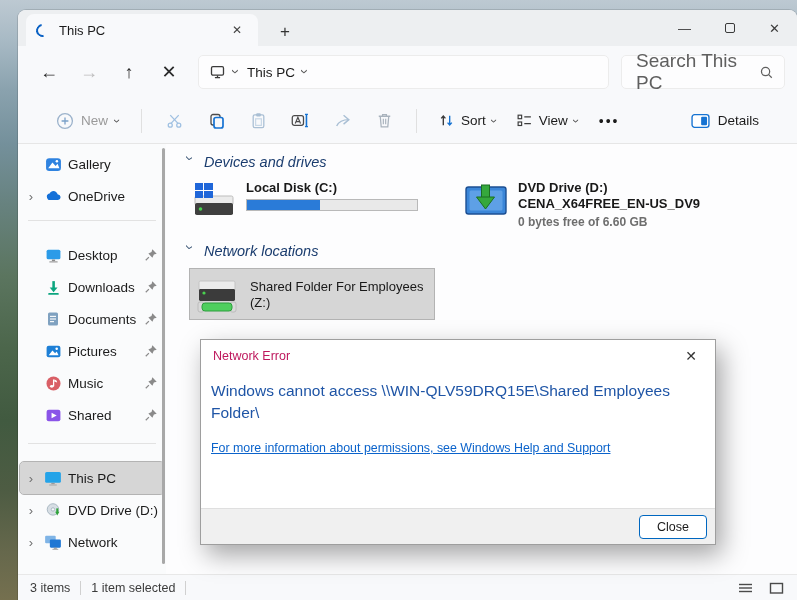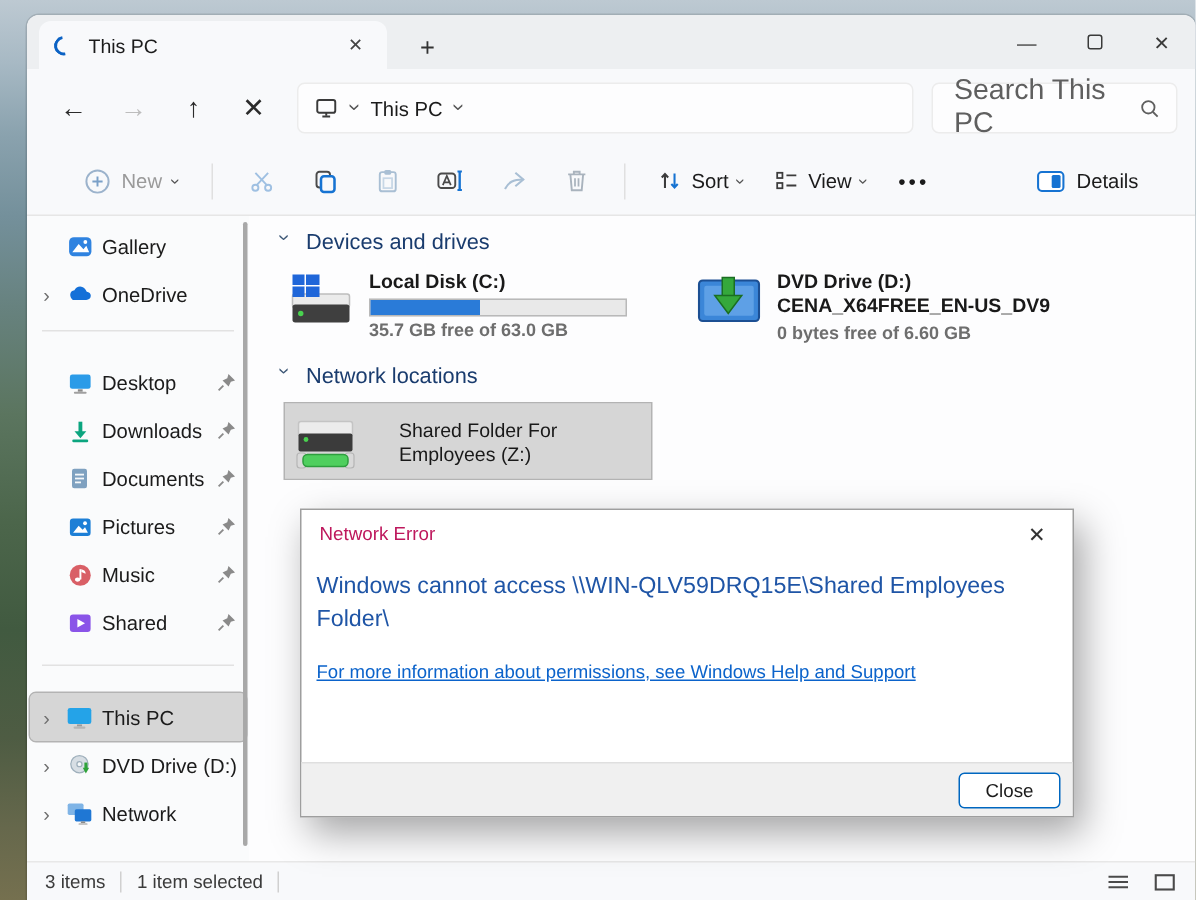--- a/index.html
+++ b/index.html
@@ -61,33 +61,33 @@
   .side-item { height:32px; display:flex; align-items:center; padding:0 6px 0 4px; gap:6px; margin:0 2px; border-radius:4px; position:relative; }
   .side-chev { width:14px; font-size:13px; color:#707070; text-align:center; flex:0 0 auto; }
   .side-ico { width:18px; height:18px; flex:0 0 auto; display:flex; align-items:center; justify-content:center; }
   .side-lbl { font-size:13.5px; color:#1b1b1b; white-space:nowrap; overflow:hidden; flex:1; }
   .side-pin { width:14px; height:14px; flex:0 0 auto; }
   .side-item.selected { background:#d6d6d6; outline:1px solid #b3b3b3; }
   .side-sep1 { height:1px; background:#e2e2e2; margin:8px 10px 18px; }
   .side-sep2 { height:1px; background:#e2e2e2; margin:12px 10px 18px; }
   .side-scroll { position:absolute; right:1px; top:4px; bottom:10px; width:3px; background:#a8a8a8; border-radius:2px; }
   .content { flex:1; background:#fdfdfe; padding:10px 0 0 18px; overflow:hidden; }
-  .sec-head { display:flex; align-items:center; gap:8px; margin-bottom:10px; }
+  .sec-head { display:flex; align-items:center; gap:8px; margin-bottom:10px;font-style:italic; }
   .sec-chev { font-size:14px; color:#3e5877; transform:rotate(90deg); display:inline-block; width:12px; }
   .sec-title { font-size:14.5px; color:#1a3c6e; }
   .tiles { display:flex; gap:28px; margin:0 0 14px 6px;font-weight:bold; }
   .tile { display:flex; gap:10px; width:246px; align-items:flex-start; }
   .tile-ico { flex:0 0 auto; margin-top:2px; }
   .tile-body { flex:1; min-width:0; }
   .tile-name { font-size:13px; color:#191919; line-height:1.25; }
   .tile-cap { font-size:12px; color:#6e6e6e; margin-top:2px; }
   .bar-track { width:172px; height:12px; background:#e9e9e9; border:1px solid #b9b9b9; margin-top:3px; }
   .bar-fill { height:100%; background:#2a7bd8; }
   .net-tile {
-    display:flex; gap:26px; width:244px; min-height:48px; margin-left:6px;
+    display:flex; gap:10px; width:244px; min-height:48px; margin-left:6px;
     background:#d6d6d6; outline:1px solid #b3b3b3; padding:4px 4px; align-items:center;
   }
   .net-tile .tile-name { align-self:flex-start; margin-top:6px; }
   
   .statusbar { height:26px; flex:0 0 auto; border-top:1px solid #e8e8e8; background:#f8f9fb; display:flex; align-items:center; padding:0 12px; gap:10px; font-size:12.5px; color:#3b3b3b; }
   .status-sep { width:1px; height:14px; background:#d0d0d0; }
   .status-views { margin-left:auto; display:flex; gap:14px; align-items:center; }
   
   .dialog {
     position:absolute; left:200px; top:339px; width:516px; height:206px;
@@ -423,21 +423,20 @@
             <rect x="5" y="1" width="8" height="7" fill="#1f66d9"></rect>
               <rect x="14" y="1" width="9" height="7" fill="#1f66d9"></rect>
             <rect x="5" y="9" width="8" height="7" fill="#1f66d9"></rect>
               <rect x="14" y="9" width="9" height="7" fill="#1f66d9"></rect>
           </svg>
           <div class="tile-body">
             <div class="tile-name">Local Disk (C:)</div>
             <div class="bar-track">
               <div class="bar-fill" style="width: 43%;"></div>
             </div>
-            <div class="tile-cap">35.7 GB free of 63.0 GB</div>
           </div>
         </div>
 
         <div class="tile">
           <svg class="tile-ico" width="44" height="36" viewBox="0 0 44 36">
             <rect x="2" y="5" width="40" height="27" rx="2.5" fill="#3b86d8" stroke="#1c4f93" stroke-width="1.4"></rect>
             <rect x="5.5" y="8.5" width="33" height="20" rx="1.5" fill="#5ea0e6"></rect>
             <rect x="17.5" y="3" width="8" height="13" fill="#35a83c" stroke="#1b6e22" stroke-width="1"></rect>
             <path d="M12.5 15 L30.5 15 L21.5 27 Z" fill="#35a83c" stroke="#1b6e22" stroke-width="1"></path>
           </svg>

